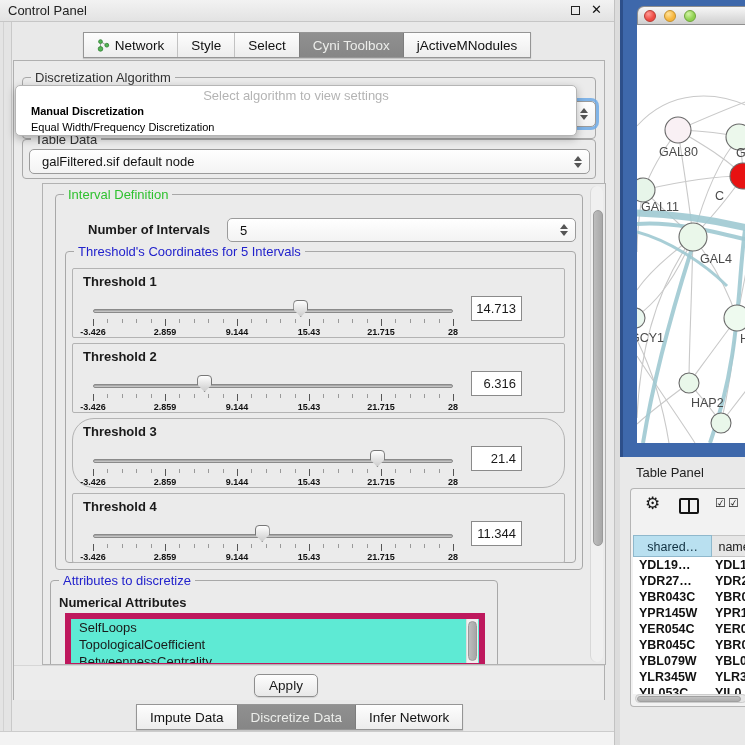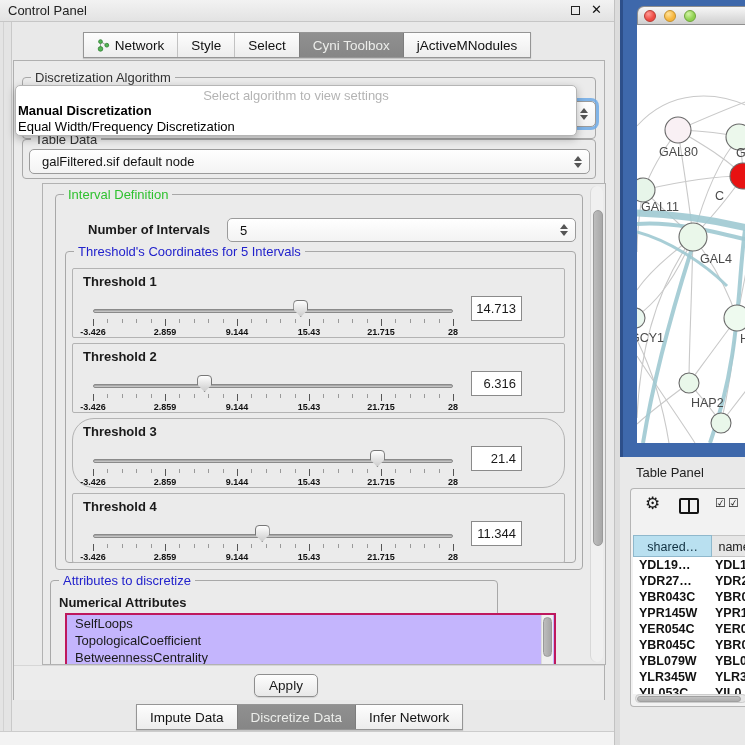--- a/index.html
+++ b/index.html
@@ -35,21 +35,21 @@
     font-size:13px;color:#111;padding-left:12px;display:flex;align-items:center;}
   .stepper{position:absolute;right:7px;top:50%;transform:translateY(-50%);width:8px;height:12px;}
   .stepper:before{content:"";position:absolute;left:0;top:0;border-left:4px solid transparent;border-right:4px solid transparent;border-bottom:5px solid #555;}
   .stepper:after{content:"";position:absolute;left:0;bottom:0;border-left:4px solid transparent;border-right:4px solid transparent;border-top:5px solid #555;}
   #algo-group{left:8px;top:16px;width:574px;height:62px;}
   #algo-combo{left:14px;top:40px;width:568px;height:26px;box-shadow:0 0 0 3px rgba(110,170,230,.85);z-index:4;}
   
   #algo-popup{position:absolute;left:1px;top:24px;width:562px;height:51px;background:#fff;border:1px solid #b5b5b5;
     border-radius:5px;box-shadow:0 3px 8px rgba(0,0,0,.28);z-index:60;padding-top:2px;}
   #algo-hint{text-align:center;color:#b4b4b4;font-size:13px;line-height:15px;}
-  .dd-option{font-size:13px;line-height:16px;padding-left:2px;color:#000;white-space:nowrap;}
+  .dd-option{font-size:11px;line-height:16px;padding-left:15px;color:#000;white-space:nowrap;}
   .dd-option.bold{font-weight:bold;}
   #tabledata-group{left:8px;top:78px;width:574px;height:40px;}
   #td-combo{left:6px;top:9px;width:561px;height:25px;}
   
   #sub-panel{position:absolute;left:28px;top:122px;width:564px;height:482px;border:1px solid #b2b2b2;background:#ebebeb;overflow:hidden;}
   #sub-vscroll{position:absolute;right:2px;top:2px;width:13px;height:476px;background:#f0f0f0;border-left:1px solid #d8d8d8;border-radius:7px;}
   #sub-vscroll .thumb{position:absolute;left:1.5px;top:24px;width:10px;height:336px;border-radius:6px;background:linear-gradient(90deg,#bdbdbd,#a8a8a8);border:1px solid #9a9a9a;}
   #interval-group{left:12px;top:10px;width:528px;height:376px;}
   #noi-label{position:absolute;left:32px;top:27px;font-weight:bold;font-size:13px;}
   #noi-combo{left:171px;top:23px;width:349px;height:24px;}
@@ -60,21 +60,21 @@
   .strack{position:absolute;left:0;top:13px;width:360px;height:4px;background:linear-gradient(#9a9a9a,#d2d2d2);border:1px solid #8a8a8a;border-radius:3px;}
   .sthumb{position:absolute;top:4px;width:15px;height:17px;background:linear-gradient(#fefefe,#cdcdcd);border:1px solid #777;
     border-radius:4px 4px 0 0;clip-path:polygon(0 0,100% 0,100% 55%,50% 100%,0 55%);z-index:2;}
   .tick{position:absolute;top:23px;width:1px;height:7px;background:#555;}
   .tick.minor{height:4px;background:#999;}
   .ticklab{position:absolute;top:31px;transform:translateX(-50%);font-size:9px;font-weight:bold;color:#111;white-space:nowrap;}
   .vbox{position:absolute;left:398px;top:27px;width:51px;height:25px;border:1px solid #8a8a8a;background:#fff;
     font-size:13px;line-height:23px;text-align:right;padding-right:5px;}
   #attr-group{left:7px;top:396px;width:448px;height:92px;}
   #attr-list-title{position:absolute;left:8px;top:14px;font-weight:bold;font-size:13px;}
-  #attr-list{position:absolute;left:14px;top:32px;width:491px;height:56px;background:#c4b5fd;border:2px solid #be185d;overflow:hidden;}
+  #attr-list{position:absolute;left:14px;top:32px;width:420px;height:56px;background:#5eead4;border:6px solid #be185d;overflow:hidden;}
   .attr-item{font-size:13px;line-height:17px;padding-left:8px;white-space:nowrap;}
   #attr-scroll{position:absolute;right:1px;top:0;width:12px;height:100%;background:#f0f0f0;border-left:1px solid #ddd;}
   #attr-scroll .thumb{position:absolute;left:1px;top:2px;width:9px;height:40px;border-radius:5px;background:linear-gradient(90deg,#bdbdbd,#a6a6a6);border:1px solid #999;}
   #apply-band{position:absolute;left:0;top:604px;width:590px;height:35px;background:#ececec;border-top:1px solid #d6d6d6;}
   #apply-btn{position:absolute;left:240px;top:8px;width:64px;height:23px;border:1px solid #8e8e8e;border-radius:5px;
     background:linear-gradient(#fdfdfd,#e8e8e8);font-size:13.5px;text-align:center;line-height:21px;box-shadow:0 1px 1px rgba(0,0,0,.12);}
   #bottom-tabs{position:absolute;left:136px;top:704px;}
   #cp-footer{position:absolute;left:0;top:731px;width:614px;height:14px;border-top:1px solid #cccccc;background:#f3f3f3;}
   
   #divider{position:absolute;left:614px;top:0;width:6px;height:745px;background:#dcdcdc;border-left:1px solid #c2c2c2;}

